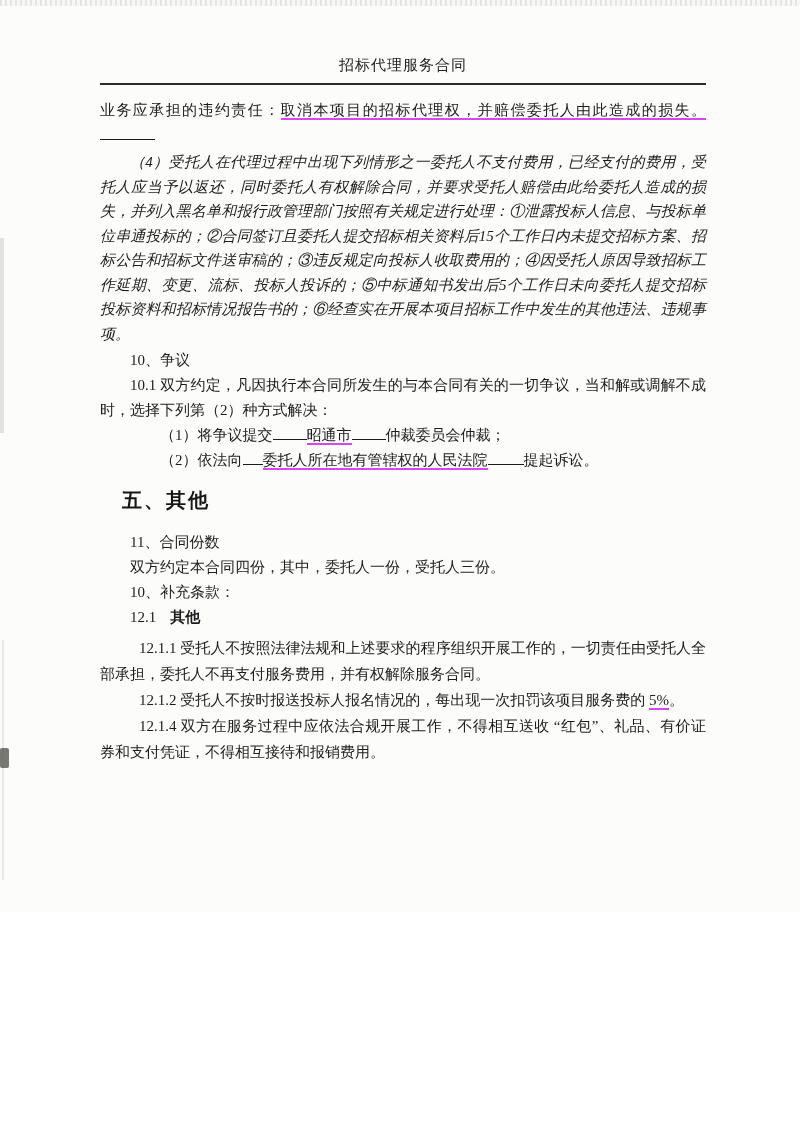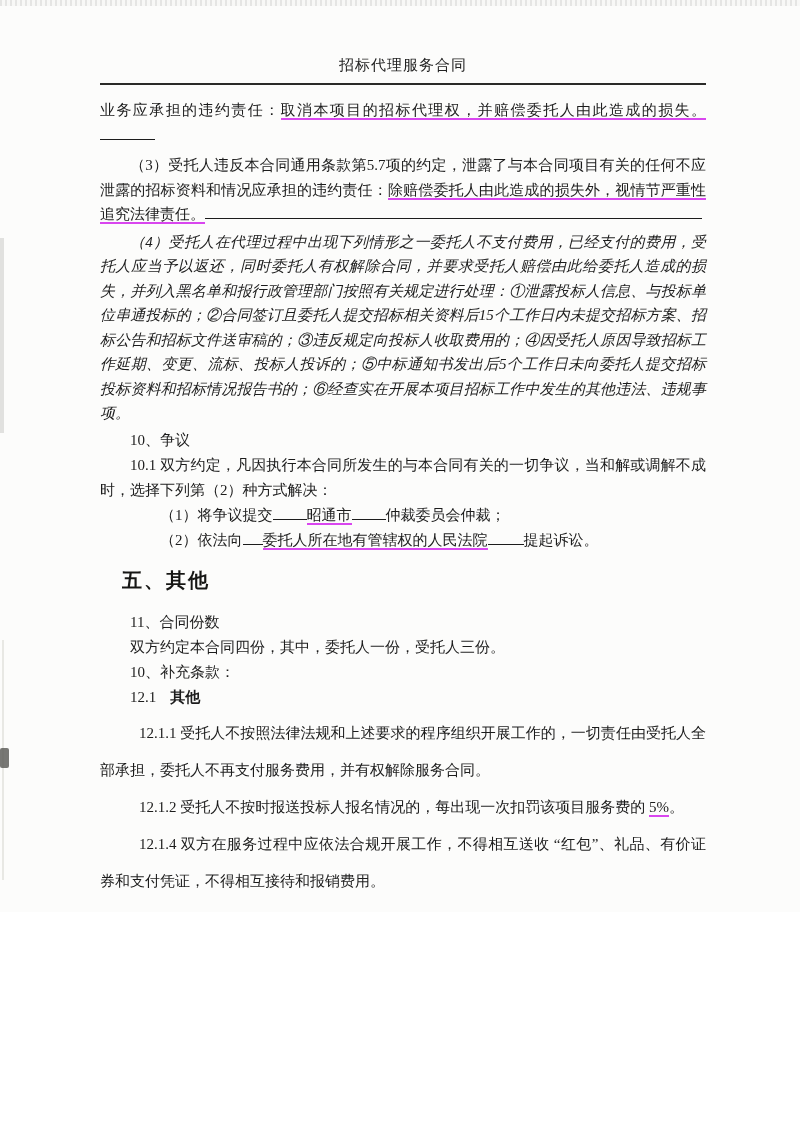--- a/index.html
+++ b/index.html
@@ -72,21 +72,21 @@
     font-size: 20px;
     line-height: 36px;
     font-weight: bold;
     margin-top: 9px;
     margin-bottom: 12px;
     margin-left: 22px;
     letter-spacing: 2px;
     color: #161614;
   }
   .sub-block { line-height: 25px; }
-  .clause-block { line-height: 37px; margin-top: 5px; }
+  .clause-block { line-height: 26px; margin-top: 5px; }
   .clause-block p { text-indent: 2.6em; }
   .bold { font-weight: bold; }
   .sp { display: inline-block; width: 14px; }
   .doc-footer {
     position: absolute;
     top: 1044px;
     left: 0; right: 0;
     text-align: center;
     font-size: 13.5px;
     color: #be185d;
@@ -106,21 +106,20 @@
   <div class="content">
 
     <div class="doc-header">
       <div class="title">招标代理服务合同</div>
     </div>
 
     <div class="body-text">
 
       <p class="no-indent mt13"><span>业务应承担的违约责任：</span><span class="ul">取消本项目的招标代理权，并赔偿委托人由此造成的损失。</span><span class="ufill fill55"></span></p>
 
-      <p class="para mt6"><span>（3）受托人违反本合同通用条款第5.7项的约定，泄露了与本合同项目有关的任何不应泄露的招标资料和情况应承担的违约责任：</span><span class="ul">除赔偿委托人由此造成的损失外，视情节严重性追究法律责任。</span><span class="ufill fill497"></span></p>
 
       <p class="para mt3">（4）受托人在代理过程中出现下列情形之一委托人不支付费用，已经支付的费用，受托人应当予以返还，同时委托人有权解除合同，并要求受托人赔偿由此给委托人造成的损失，并列入黑名单和报行政管理部门按照有关规定进行处理：①泄露投标人信息、与投标单位串通投标的；②合同签订且委托人提交招标相关资料后15个工作日内未提交招标方案、招标公告和招标文件送审稿的；③违反规定向投标人收取费用的；④因受托人原因导致招标工作延期、变更、流标、投标人投诉的；⑤中标通知书发出后5个工作日未向委托人提交招标投标资料和招标情况报告书的；⑥经查实在开展本项目招标工作中发生的其他违法、违规事项。</p>
 
       <div class="sub-block">
         <p class="para" style="margin-top:2px;">10、争议</p>
         <p class="para">10.1 双方约定，凡因执行本合同所发生的与本合同有关的一切争议，当和解或调解不成时，选择下列第（2）种方式解决：</p>
         <p class="opt-line"><span>（1）将争议提交</span><span class="ufill blank34"></span><span class="ul">昭通市</span><span class="ufill blank34"></span><span>仲裁委员会仲裁；</span></p>
         <p class="opt-line"><span>（2）依法向</span><span class="ufill blank20"></span><span class="ul">委托人所在地有管辖权的人民法院</span><span class="ufill blank36"></span><span>提起诉讼。</span></p>
       </div>
 

